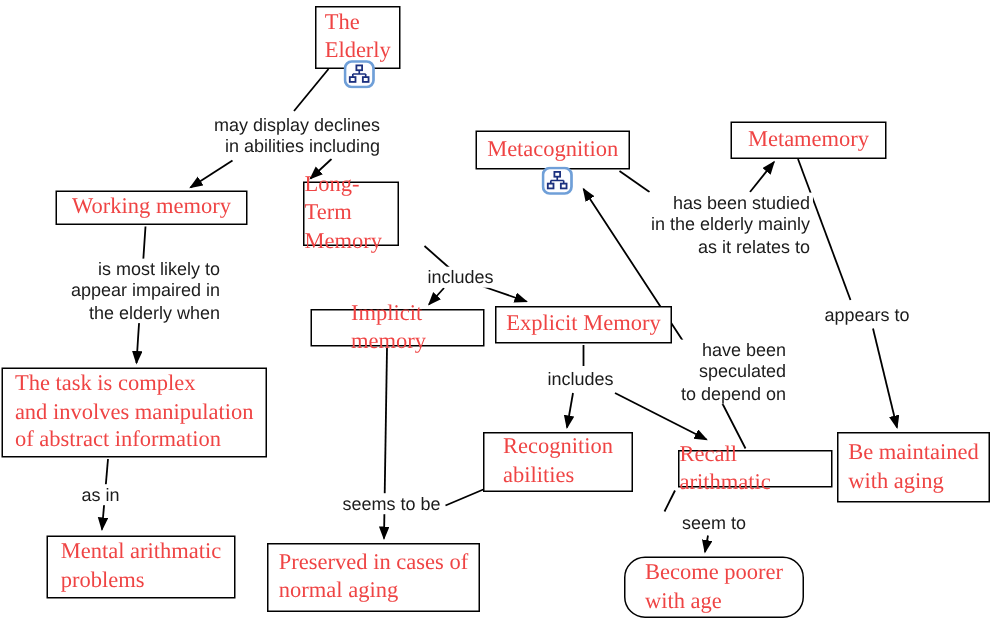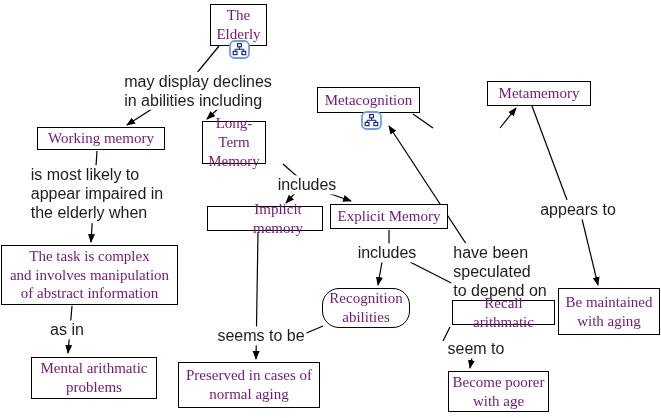--- a/index.html
+++ b/index.html
@@ -11,34 +11,33 @@
     font-family:"Liberation Serif", serif;
   }
   #edges-svg{position:absolute;left:0;top:0;z-index:0;}
   .edge{fill:none;stroke:#000000;stroke-width:1.2px;}
   .concept{
     position:absolute;
     box-sizing:border-box;
     border:1.5px solid #000000;
     background:#ffffff;
     display:flex;align-items:center;justify-content:center;
-    text-align:center;
     white-space:pre-line;
     font-size:15px;line-height:1.26;
-    color:#701a75;
+    color:#ef4444;
     z-index:2;
   }
   .phrase{
     position:absolute;
     transform:translate(-50%,-50%);
     background:#ffffff;
     font-family:"Liberation Sans", sans-serif;
-    font-size:16px;line-height:1.2;
+    font-size:12px;line-height:1.2;
     color:#1c1c1c;
-    text-align:left;
+    text-align:right;
     white-space:pre-line;
     padding:0 2px;
     z-index:1;
   }
   .cmap-icon{
     position:absolute;
     width:21px;height:19px;
     z-index:3;
     cursor:pointer;
   }
@@ -99,38 +98,41 @@
         <line x1="14.8" y1="9.3" x2="14.8" y2="11.4" stroke="#1b2f7e" stroke-width="1.1"></line>
         <rect x="4.2" y="11.4" width="3.8" height="3.2" fill="none" stroke="#1b2f7e" stroke-width="1.2"></rect>
         <rect x="12.9" y="11.4" width="3.8" height="3.2" fill="none" stroke="#1b2f7e" stroke-width="1.2"></rect>
       </svg></div>
     <div class="concept" style="left: 487px; top: 81px; width: 104px; height: 25px;">Metamemory</div>
     <div class="concept" style="left: 207px; top: 206px; width: 116px; height: 25px; padding-left: 26px;">Implicit memory</div>
     <div class="concept" style="left: 330px; top: 204px; width: 118px; height: 25px;">Explicit Memory</div>
     <div class="concept" style="left: 1px; top: 245px; width: 177px; height: 60px;">The task is complex
 and involves manipulation
 of abstract information</div>
-    <div class="concept" style="left: 322px; top: 288px; width: 88px; height: 40px; border-radius: 17px;">Recognition
+    <div class="concept" style="left: 322px; top: 288px; width: 100px; height: 40px;">Recognition
 abilities</div>
     <div class="concept" style="left: 452px; top: 300px; width: 103px; height: 25px;">Recall arithmatic</div>
     <div class="concept" style="left: 558px; top: 288px; width: 102px; height: 47px;">Be maintained
 with aging</div>
     <div class="concept" style="left: 5px; top: 357px; width: 126px; height: 42px; margin-left: 26px;">Mental arithmatic
 problems</div>
     <div class="concept" style="left: 178px; top: 362px; width: 142px; height: 46px;">Preserved in cases of
 normal aging</div>
-    <div class="concept" style="left: 448px; top: 371px; width: 101px; height: 41px;">Become poorer
+    <div class="concept" style="left: 416px; top: 371px; width: 120px; height: 41px; border-radius: 14px;">Become poorer
 with age</div>
     <div class="phrase" style="left: 198px; top: 91px;">may display declines
 in abilities including</div>
     <div class="phrase" style="left: 97px; top: 194px;">is most likely to
 appear impaired in
 the elderly when</div>
     <div class="phrase" style="left: 307px; top: 185px;">includes</div>
+    <div class="phrase" style="left: 487px; top: 150px;">has been studied
+in the elderly mainly
+as it relates to</div>
     <div class="phrase" style="left: 578px; top: 210px;">appears to</div>
     <div class="phrase" style="left: 387px; top: 253px;">includes</div>
-    <div class="phrase" style="left: 500px; top: 248px; margin-top: 24px;">have been
+    <div class="phrase" style="left: 489px; top: 248px;">have been
 speculated
 to depend on</div>
     <div class="phrase" style="left: 67px; top: 330px;">as in</div>
     <div class="phrase" style="left: 261px; top: 336px;">seems to be</div>
     <div class="phrase" style="left: 476px; top: 349px;">seem to</div>
   </div>
 
 </body></html>

